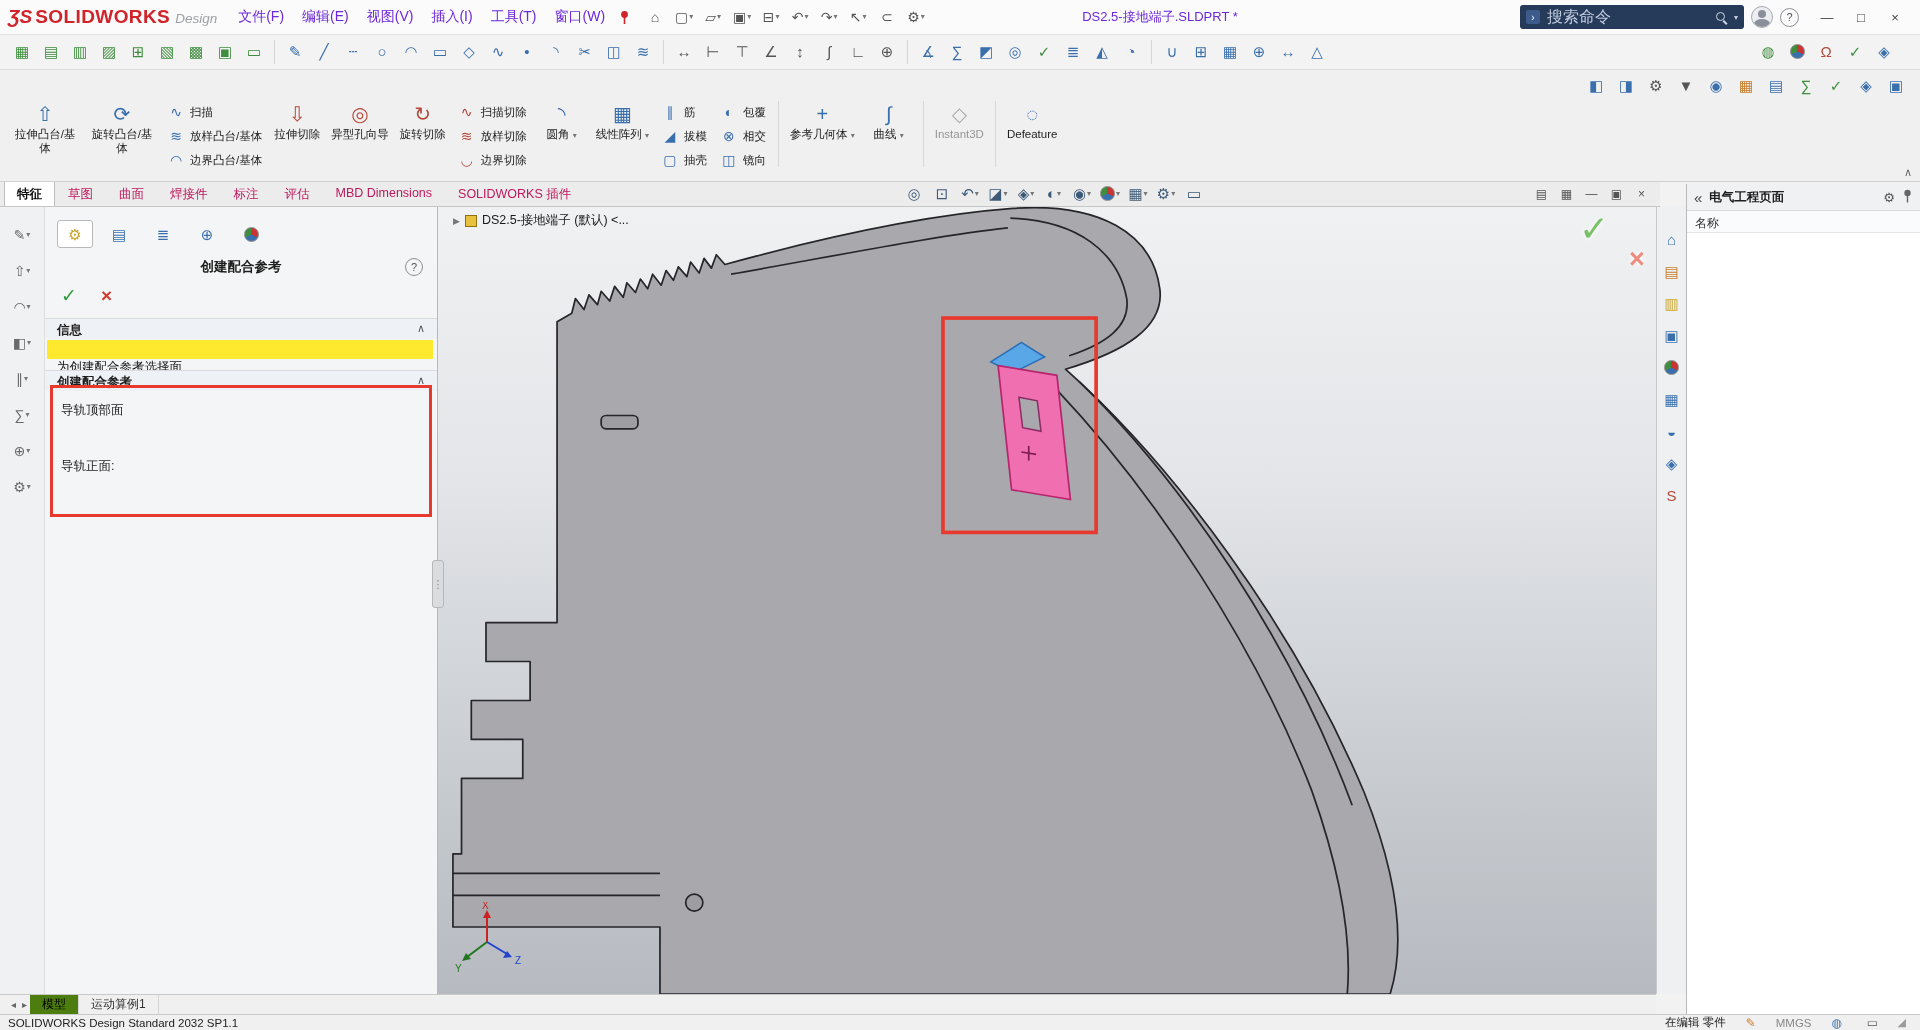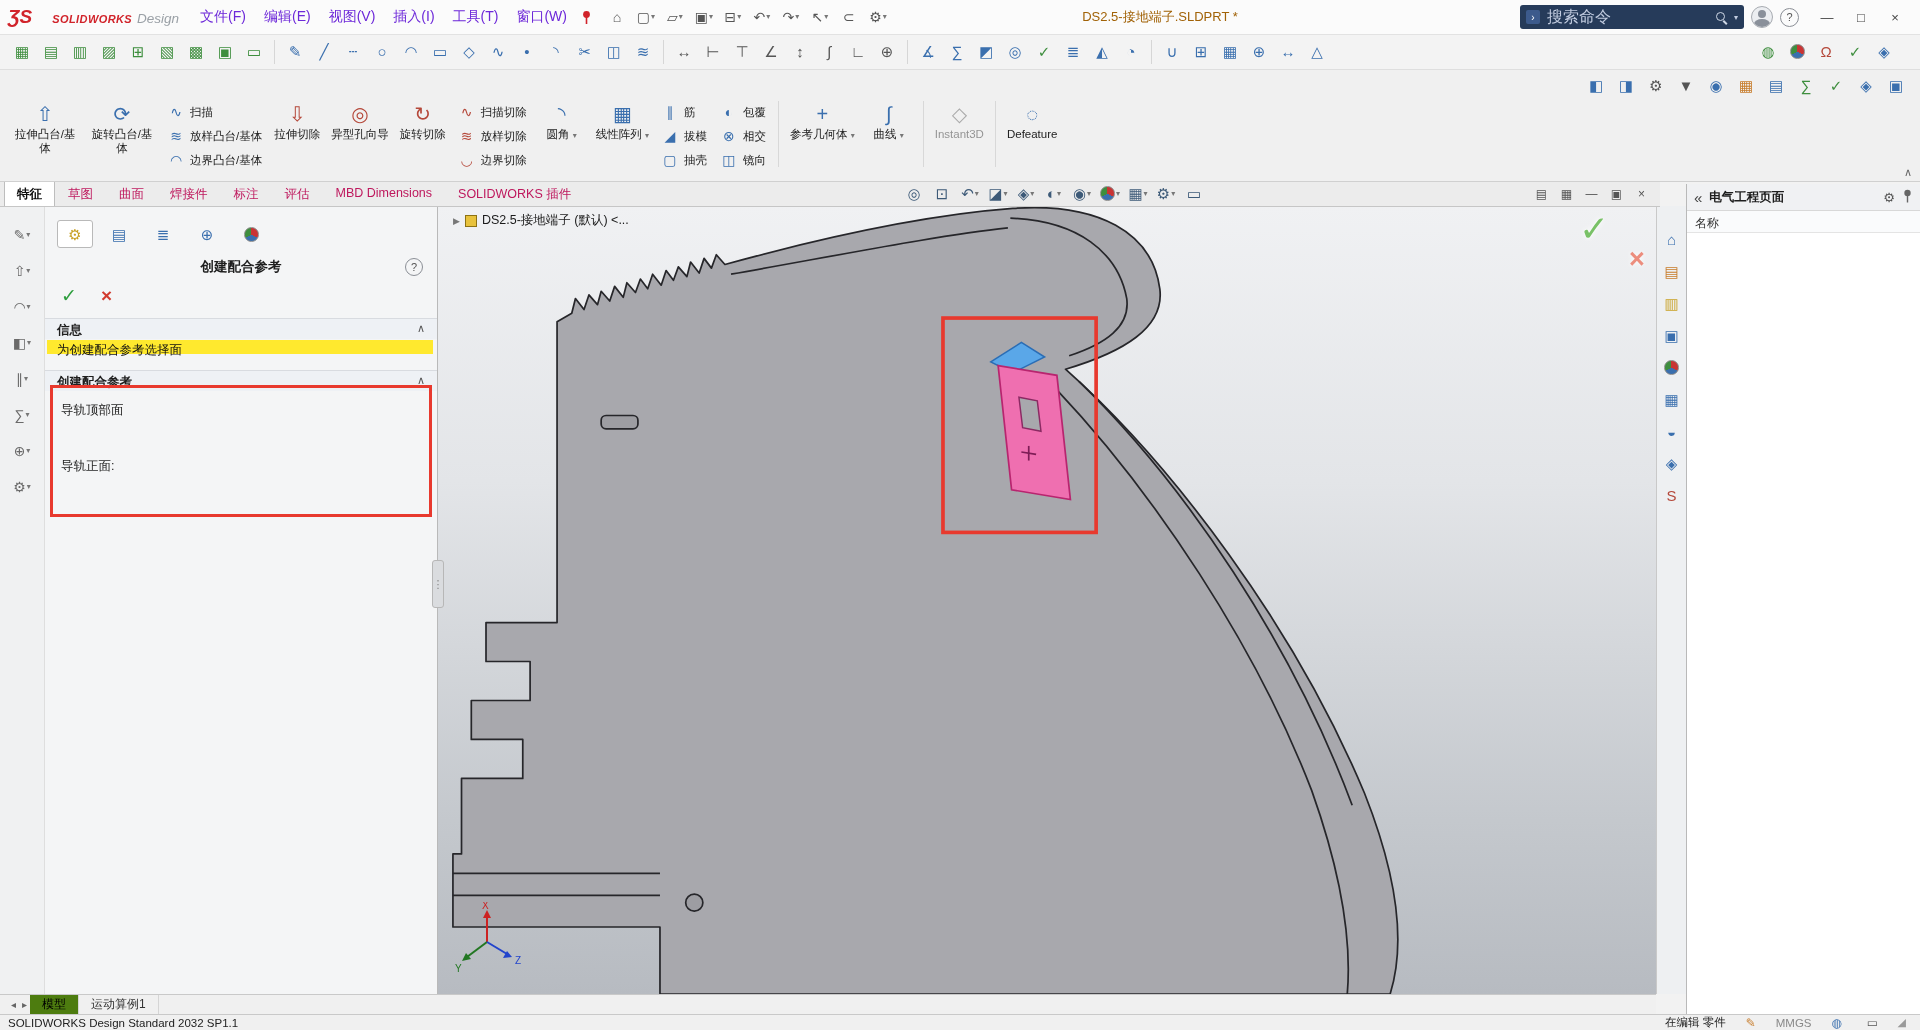--- a/index.html
+++ b/index.html
@@ -10,29 +10,29 @@
   .tbicon{min-width:24px;height:26px;padding:0 2px;display:inline-flex;align-items:center;justify-content:center;border-radius:3px;color:#555;font-size:15px;line-height:1;cursor:default}
   .tbicon .g{line-height:1}
   .caret{font-size:8px;color:#777;margin-left:1px}
   .vsep{width:1px;height:24px;background:#d6d6d6;margin:0 5px;display:inline-block}
   .c-b{color:#3a6fae}.c-g{color:#3e8e3e}.c-r{color:#b5483a}.c-o{color:#c77c2b}.c-y{color:#c9a227}.c-k{color:#555}
   .ball{width:13px;height:13px;border-radius:50%;display:inline-block;background:conic-gradient(#c93434 0 120deg,#3a6fae 0 240deg,#3e8e3e 0 360deg);border:1px solid #888}
 
   
   .titlebar{position:absolute;left:0;top:0;right:0;height:34px;background:#fbfbfb;border-bottom:1px solid #e2e2e2;display:flex;align-items:center;padding:0 8px;gap:2px;z-index:20}
   .logo{display:flex;align-items:baseline;margin-right:10px}
-  .logo-mark{color:#d1232a;font-weight:bold;font-style:italic;font-size:19px;margin-right:20px}
-  .logo-text{color:#d1232a;font-weight:bold;font-style:italic;font-size:11px;letter-spacing:.4px}
+  .logo-mark{color:#d1232a;font-weight:bold;font-style:italic;font-size:19px;margin-right:3px}
+  .logo-text{color:#d1232a;font-weight:bold;font-size:19px;letter-spacing:.4px}
   .logo-sub{color:#9aa0a6;font-style:italic;font-size:13.5px;margin-left:5px}
   .menus{display:flex;align-items:center}
   .menuitem{padding:5px 9px;font-size:14px;color:#6d28d9}
   .pinbtn{margin:0 8px 0 2px;display:inline-flex}
   .qa{display:flex;align-items:center;gap:1px}
   .qa .tbicon{font-size:14px;height:24px}
-  .doc-title{position:absolute;left:1160px;transform:translateX(-50%);font-size:13px;color:#a16207;white-space:nowrap}
+  .doc-title{position:absolute;left:1160px;transform:translateX(-50%);font-size:13px;color:#6d28d9;white-space:nowrap}
   .tb-right{margin-left:auto;display:flex;align-items:center;gap:7px}
   .searchbox{width:212px;height:24px;background:#263b5a;border-radius:3px;display:flex;align-items:center;padding:0 6px;gap:5px}
   .s-ico{width:14px;height:14px;background:#3c5a8c;border-radius:2px;color:#fff;font-size:10px;display:flex;align-items:center;justify-content:center}
   .searchbox input{flex:1;background:transparent;border:none;outline:none;color:#e3e9f4;font-size:16px;min-width:0}
   .searchbox input::placeholder{color:#c2cce0}
   .mag{width:13px;height:13px;position:relative}
   .mag::before{content:'';position:absolute;left:1px;top:1px;width:7px;height:7px;border:1.6px solid #cfd8e6;border-radius:50%}
   .mag::after{content:'';position:absolute;left:9px;top:9px;width:5px;height:1.6px;background:#cfd8e6;transform:rotate(45deg);transform-origin:0 0}
   .searchbox .caret{color:#c2cce0}
   .avatar{width:20px;height:20px;border-radius:50%;background:#eceef1;border:1px solid #a7abb1;position:relative;overflow:hidden}
@@ -80,21 +80,21 @@
   .pm-tabs .tbicon{min-width:30px;height:26px;border:1px solid transparent;font-size:15px}
   .pm-tabs .tbicon.active{background:#fff;border-color:#b9b9b9}
   .pm-titlerow{position:absolute;left:0;top:50px;right:0;height:22px;display:flex;align-items:center;justify-content:center}
   .pm-title{font-size:13.5px;font-weight:bold;color:#1e1e1e}
   .pm-help{position:absolute;right:14px;width:16px;height:16px;border:1px solid #8b8f96;border-radius:50%;font-size:11px;display:flex;align-items:center;justify-content:center;color:#555}
   .pm-okrow{position:absolute;left:16px;top:78px;display:flex;gap:24px;align-items:center}
   .pm-ok{color:#2e9e3e;font-size:19px;font-weight:bold}
   .pm-cancel{color:#d23b2f;font-size:19px;font-weight:bold}
   .pm-section{position:absolute;left:0;right:0;height:21px;padding:3px 12px 0;font-size:12.5px;font-weight:bold;color:#1e1e1e;background:#eef1f5;border-top:1px solid #d8dbe0;display:flex;justify-content:space-between;box-sizing:border-box}
   .chev{font-weight:normal;color:#555;font-size:11px}
-  .pm-info{position:absolute;left:2px;right:4px;top:134px;height:14px;background:#ffe92e;font-size:12.5px;color:#111;padding:2px 10px 0;box-sizing:border-box}
+  .pm-info{position:absolute;left:2px;right:4px;top:134px;height:14px;background:#ffe92e;font-size:12.5px;color:#111;padding:19px 10px 0;box-sizing:border-box}
   .pm-label{position:absolute;left:16px;font-size:12.5px;color:#1e1e1e}
   .l1{top:196px}.l2{top:252px}
   .pm-field{position:absolute;left:16px;width:358px;height:26px;display:flex;align-items:center;font-size:12.5px;color:#111;background:#fff;border:1px solid #777;box-sizing:border-box}
   .f1{top:215px;background:#cde7fa;border:2px solid #4a90d9}
   .f2{top:271px}
   .swatch{width:9px;align-self:stretch;margin-right:9px}
   .swatch.blue{background:#2f6fc0}
   .swatch.pink{background:#ef6fb0}
   .pm-redbox{position:absolute;left:5px;top:179px;width:382px;height:132px;border:3px solid #e8392e;pointer-events:none;box-sizing:border-box}
 

